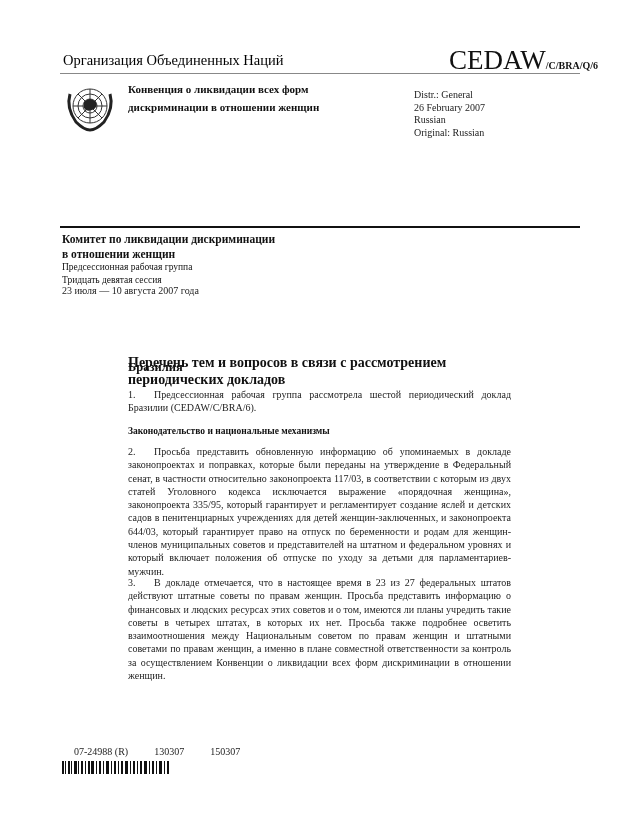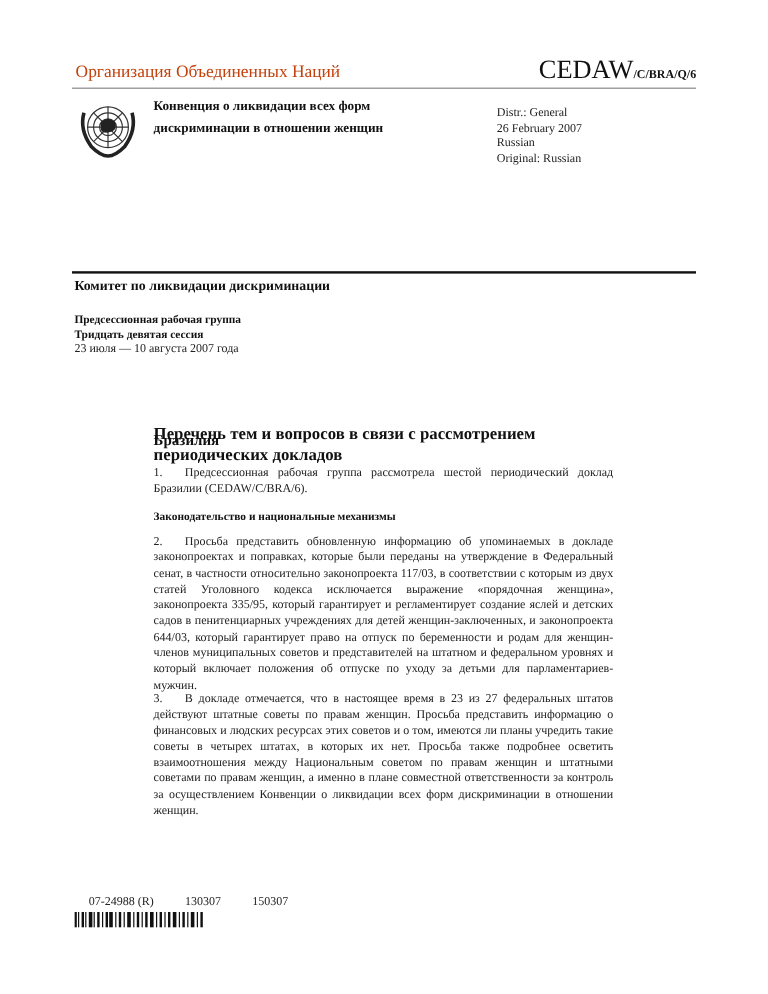--- a/index.html
+++ b/index.html
@@ -1,29 +1,29 @@
 <!DOCTYPE html>
 <html><head>
 <meta charset="utf-8">
 <style>
   html, body { margin: 0; padding: 0; background: #ffffff; }
   body { width: 640px; height: 828px; position: relative; overflow: hidden;
          font-family: "Liberation Serif", "DejaVu Serif", serif; color: #111; }
   .abs { position: absolute; }
-  .org { left: 63px; top: 52px; font-size: 14.5px; color: #c2410c; }
+  .org { left: 63px; top: 52px; font-size: 14.5px; color: #000000; }
   .symbol { left: 449px; top: 45px; white-space: nowrap; }
-  .symbol .big { font-size: 22px; color: #111; }
+  .symbol .big { font-size: 27px; color: #111; }
   .symbol .small { font-size: 10px; color: #111; font-weight: bold; }
   .rule-top { left: 60px; top: 73px; width: 520px; height: 1px; background: #888; }
   .emblem { left: 62px; top: 80px; width: 56px; height: 56px; }
   .conv-title { left: 128px; top: 80px; font-size: 11px; font-weight: bold; line-height: 18px; width: 260px; }
   .distr { left: 414px; top: 89px; font-size: 10px; line-height: 12.5px; color: #222; }
   .rule-bottom { left: 60px; top: 226px; width: 520px; height: 2px; background: #111; }
   .committee { left: 62px; top: 232px; font-size: 11.5px; font-weight: bold; line-height: 15px; }
-  .sub1 { left: 62px; top: 261px; font-size: 9.5px; font-weight: bold; line-height: 12.5px; }
+  .sub1 { left: 62px; top: 261px; font-size: 9.5px; font-weight: normal; line-height: 12.5px; }
   .session-date { left: 62px; top: 285px; font-size: 10px; color: #222; }
   .list-title { left: 128px; top: 316px; font-size: 14px; font-weight: bold; line-height: 17px; margin-top: 38px; }
   .country { left: 128px; top: 360px; font-size: 12.5px; font-weight: bold; }
   .para { left: 128px; width: 383px; font-size: 10px; line-height: 13.3px; text-align: justify; color: #222; }
   .para .num { display: inline-block; width: 26px; }
   .section-h { left: 128px; top: 426px; font-size: 9.5px; font-weight: bold; }
   .footer-id { left: 62px; top: 746px; font-size: 10px; color: #222; white-space: nowrap; }
   .footer-id span { margin-right: 14px; margin-left: 12px; }
   .barcode { left: 62px; top: 760px; width: 110px; height: 13px; }
 </style>
@@ -61,20 +61,21 @@
   <div>Distr.: General</div>
   <div>26 February 2007</div>
   <div>Russian</div>
   <div>Original: Russian</div>
 </div>
 
 <div class="abs rule-bottom"></div>
 
 <div class="abs committee">
   <div>Комитет по ликвидации дискриминации</div>
+  <div>в отношении женщин</div>
 </div>
 
 <div class="abs sub1">
   <div>Предсессионная рабочая группа</div>
   <div>Тридцать девятая сессия</div>
 </div>
 
 <div class="abs session-date">23 июля — 10 августа 2007 года</div>
 
 <div class="abs list-title" style="width:360px;">Перечень тем и вопросов в связи с рассмотрением периодических докладов</div>

